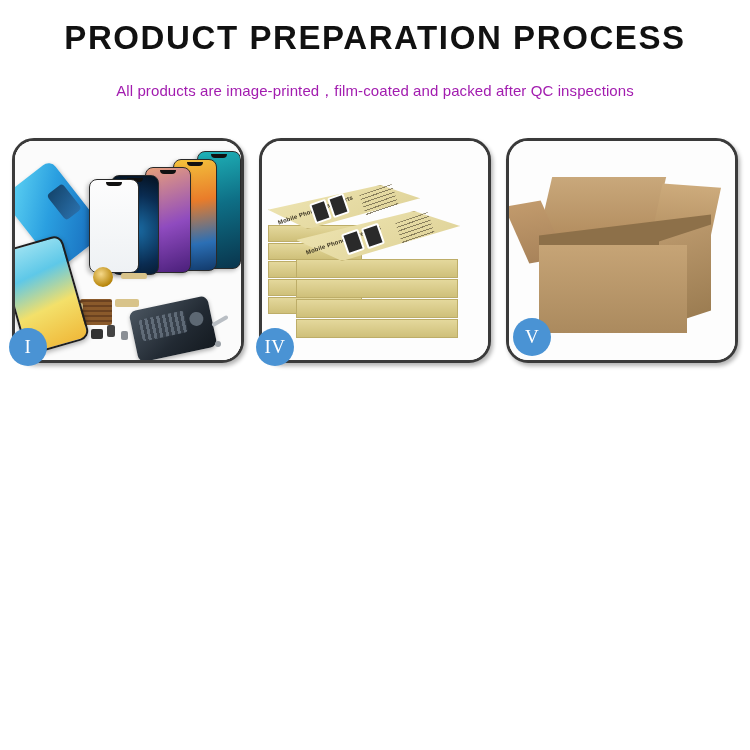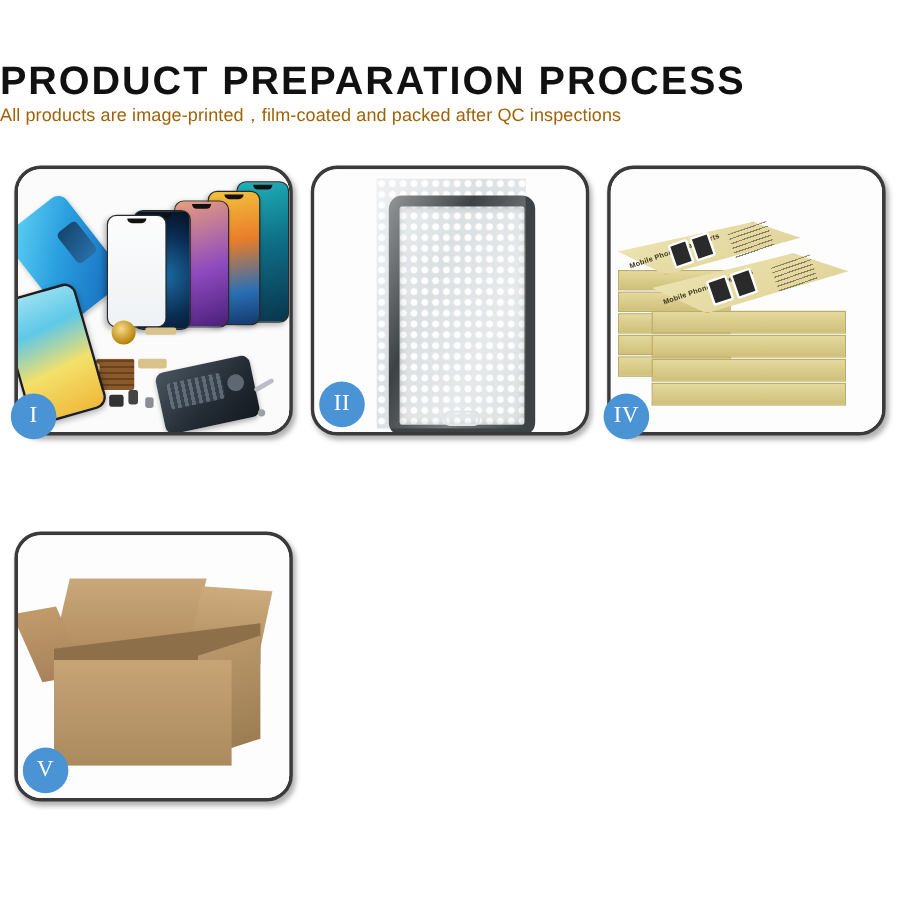--- a/index.html
+++ b/index.html
@@ -10,39 +10,40 @@
   body {
     width: 750px;
     height: 750px;
     font-family: "Liberation Sans", sans-serif;
     overflow: hidden;
     position: relative;
   }
 
   
   .header {
-    padding-top: 48px;
+    text-align: center;
+    padding-top: 19px;
   }
   .page-title {
     font-family: "Liberation Sans", sans-serif;
     font-size: 33px;
     font-weight: 600;
     letter-spacing: 1.6px;
     color: #111111;
     line-height: 1.15;
     margin: 0;
     white-space: nowrap;
   }
   .page-subtitle {
     font-family: "Liberation Sans", sans-serif;
     font-size: 15px;
     font-weight: 400;
     letter-spacing: 0.1px;
-    color: #a16207;
-    margin: 1px 0 0 0;
+    color: #a21caf;
+    margin: 25px 0 0 0;
     white-space: nowrap;
   }
 
   
   .grid {
     position: absolute;
     top: 138px;
     left: 12px;
     width: 726px;
     display: grid;
@@ -269,30 +270,20 @@
         <div class="part" style="left:36px;top:72px;width:8px;height:14px;background:#c9ccd0;"></div>
         <div class="part" style="left:106px;top:72px;width:7px;height:9px;background:#8a8f95;"></div>
         <div class="part" style="left:196px;top:60px;width:18px;height:4px;background:#b9bec4;transform:rotate(-30deg);"></div>
         <div class="part" style="left:200px;top:82px;width:6px;height:6px;border-radius:50%;background:#9aa0a6;"></div>
       </div>
       <div class="broken-ph"></div>
     </div>
     <div class="badge out">I</div>
   </div>
 
-  <div class="panel">
-    <div class="panel-inner">
-      <div class="bubble-area"></div>
-      <div class="screen-frame">
-        <span class="home-btn"></span>
-      </div>
-      <div class="gloss"></div>
-    </div>
-    <div class="badge">II</div>
-  </div>
 
 
   <div class="panel">
     <div class="panel-inner">
       <div class="stack">
 
         <div class="kbox" style="left:2px;top:58px;width:92px;height:15px;"></div>
         <div class="kbox" style="left:2px;top:76px;width:92px;height:15px;"></div>
         <div class="kbox" style="left:2px;top:94px;width:92px;height:15px;"></div>
         <div class="kbox" style="left:2px;top:112px;width:92px;height:15px;"></div>

